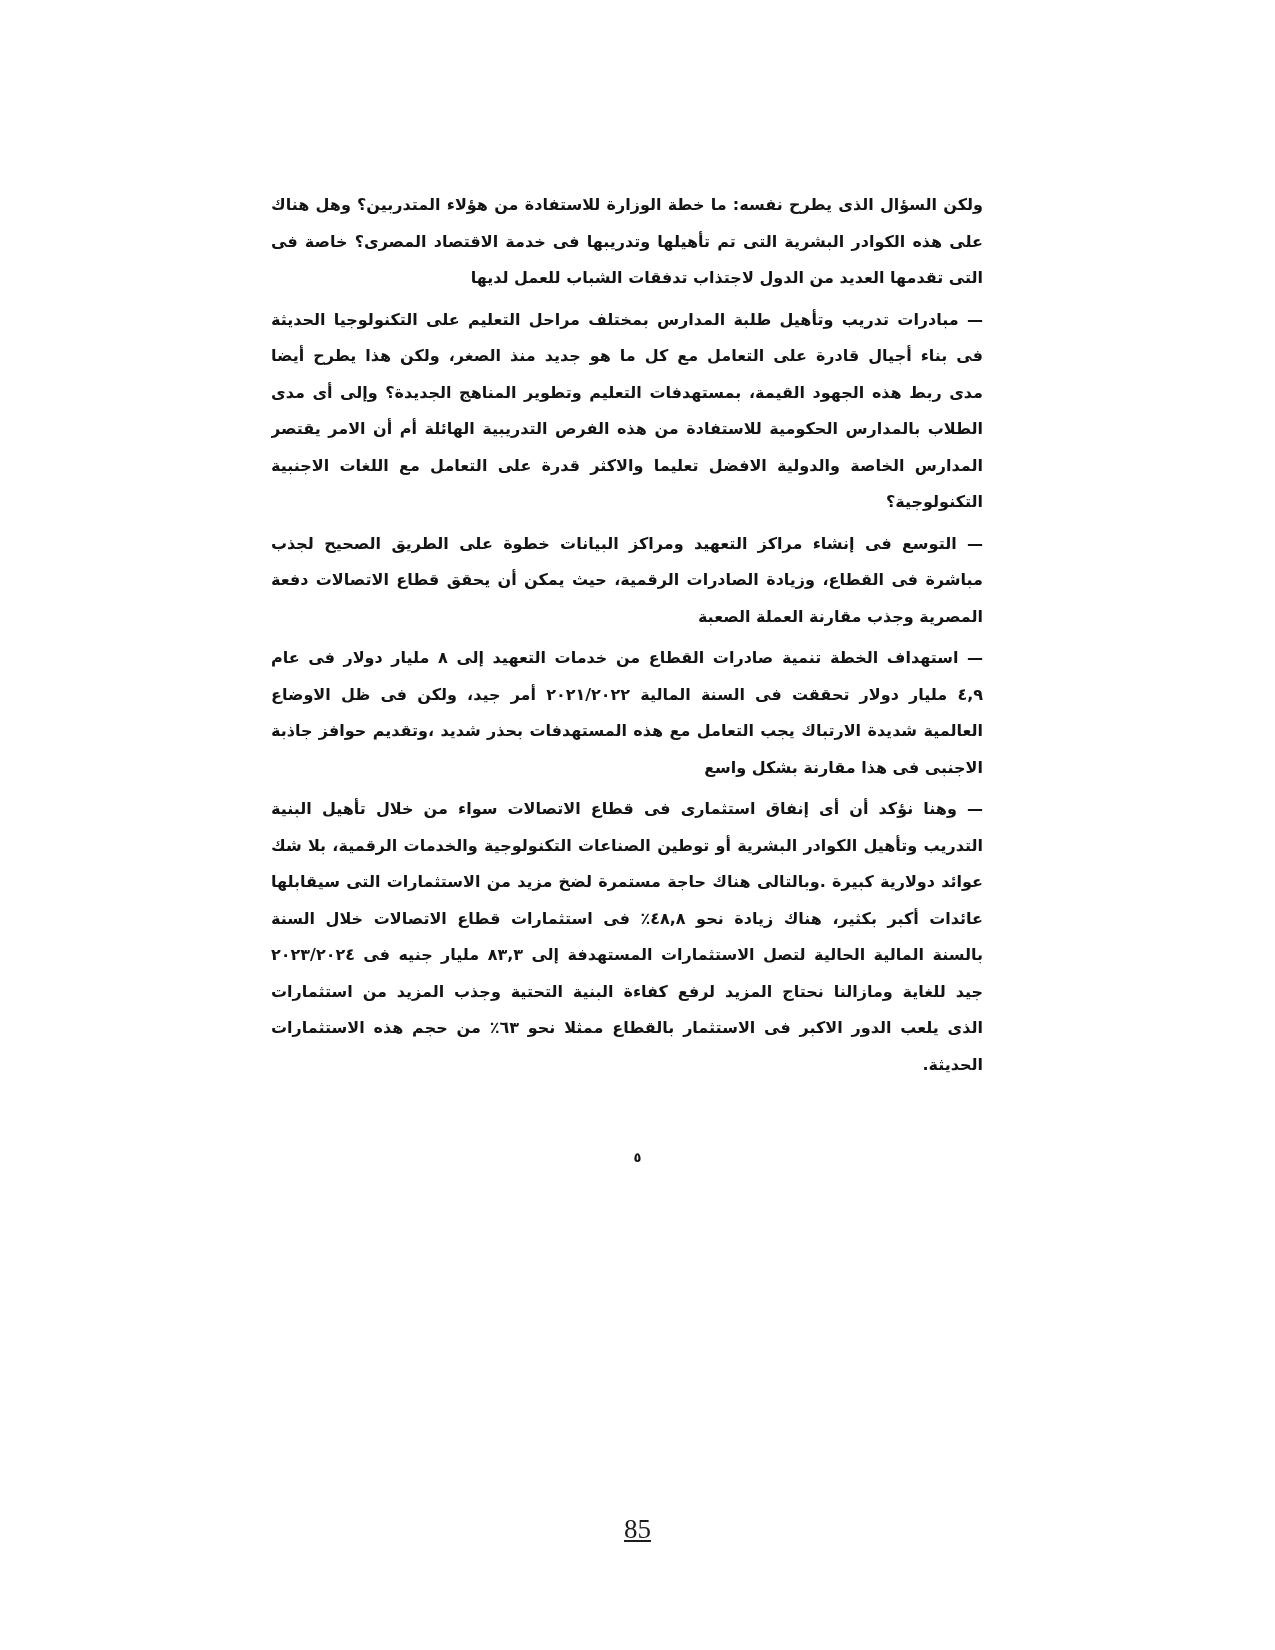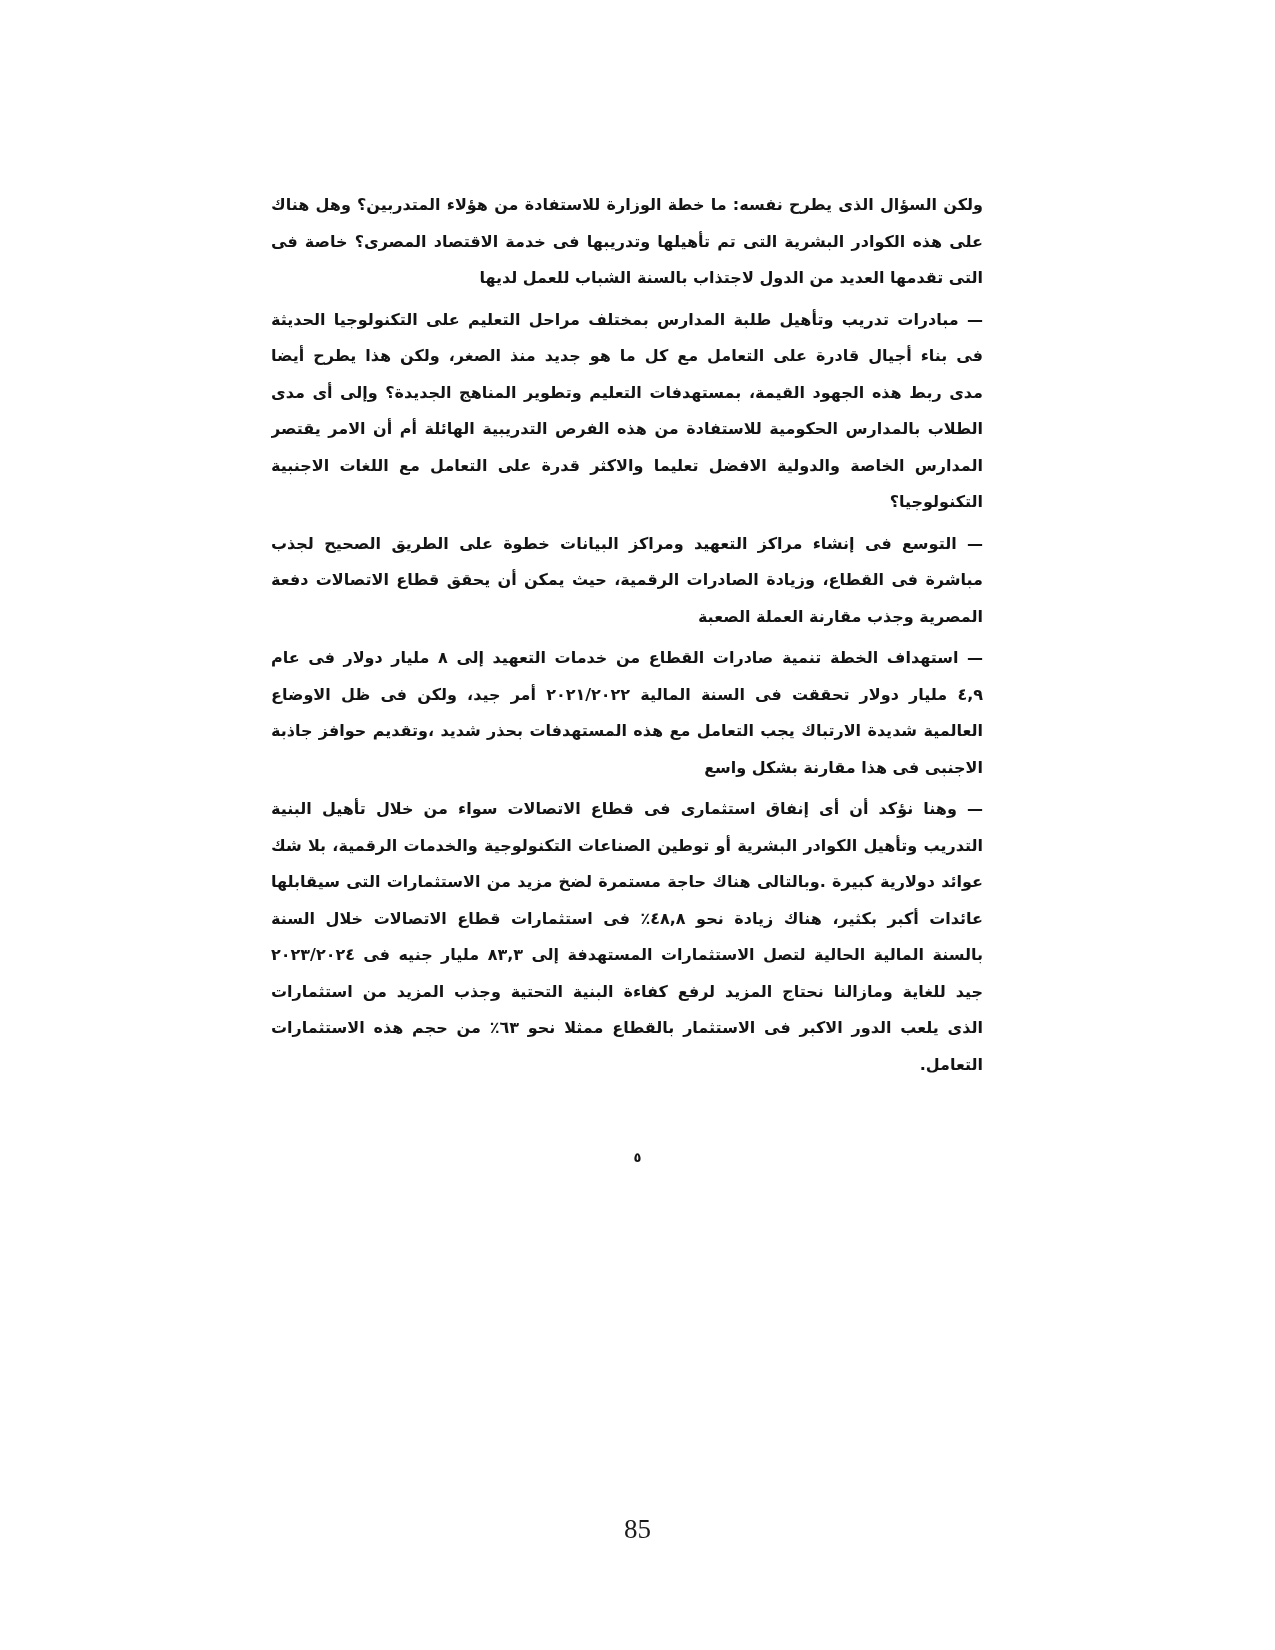--- a/index.html
+++ b/index.html
@@ -51,42 +51,43 @@
   .page-number {
     position: absolute;
     top: 1513px;
     left: 0;
     right: 0;
     text-align: center;
     font-family: "Liberation Serif", "DejaVu Serif", serif;
     font-size: 27px;
     line-height: 32px;
     color: #1c1c1c;
+    text-decoration: underline;
   }
 </style>
 </head>
 <body>
 
 <div class="page">
 
   <div class="text-block">
 
     <div class="para">
       <div class="line">ولكن السؤال الذى يطرح نفسه: ما خطة الوزارة للاستفادة من هؤلاء المتدربين؟ وهل هناك خطة للحفاظ</div>
       <div class="line">على هذه الكوادر البشرية التى تم تأهيلها وتدريبها فى خدمة الاقتصاد المصرى؟ خاصة فى ظل الحوافز</div>
-      <div class="line end">التى تقدمها العديد من الدول لاجتذاب بالسنة الشباب للعمل لديها</div>
+      <div class="line end">التى تقدمها العديد من الدول لاجتذاب تدفقات الشباب للعمل لديها</div>
     </div>
 
     <div class="para">
       <div class="line">— مبادرات تدريب وتأهيل طلبة المدارس بمختلف مراحل التعليم على التكنولوجيا الحديثة خطوة هامة جدا</div>
       <div class="line">فى بناء أجيال قادرة على التعامل مع كل ما هو جديد منذ الصغر، ولكن هذا يطرح أيضا تساؤل حول</div>
       <div class="line">مدى ربط هذه الجهود القيمة، بمستهدفات التعليم وتطوير المناهج الجديدة؟ وإلى أى مدى يتم تأهيل</div>
       <div class="line">الطلاب بالمدارس الحكومية للاستفادة من هذه الفرص التدريبية الهائلة أم أن الامر يقتصر على طلبة</div>
       <div class="line">المدارس الخاصة والدولية الافضل تعليما والاكثر قدرة على التعامل مع اللغات الاجنبية ومهارات</div>
-      <div class="line end">التكنولوجيا؟</div>
+      <div class="line end">التكنولوجية؟</div>
     </div>
 
     <div class="para">
       <div class="line">— التوسع فى إنشاء مراكز التعهيد ومراكز البيانات خطوة على الطريق الصحيح لجذب استثمارات أجنبية</div>
       <div class="line">مباشرة فى القطاع، وزيادة الصادرات الرقمية، حيث يمكن أن يحقق قطاع الاتصالات دفعة كبيرة للصادرات</div>
       <div class="line end">المصرية وجذب مقارنة العملة الصعبة</div>
     </div>
 
     <div class="para">
       <div class="line">— استهداف الخطة تنمية صادرات القطاع من خدمات التعهيد إلى ٨ مليار دولار فى عام الخطة، مقابل</div>
@@ -96,21 +97,21 @@
     </div>
 
     <div class="para">
       <div class="line">— وهنا نؤكد أن أى إنفاق استثمارى فى قطاع الاتصالات سواء من خلال تأهيل البنية التحتية، أو</div>
       <div class="line">التدريب وتأهيل الكوادر البشرية أو توطين الصناعات التكنولوجية والخدمات الرقمية، بلا شك سيقابله</div>
       <div class="line">عوائد دولارية كبيرة .وبالتالى هناك حاجة مستمرة لضخ مزيد من الاستثمارات التى سيقابلها بالتأكيد</div>
       <div class="line">عائدات أكبر بكثير، هناك زيادة نحو ٤٨,٨٪ فى استثمارات قطاع الاتصالات خلال السنة المقبلة مقارنة</div>
       <div class="line">بالسنة المالية الحالية لتصل الاستثمارات المستهدفة إلى ٨٣,٣ مليار جنيه فى ٢٠٢٣/٢٠٢٤ وهو أمر</div>
       <div class="line">جيد للغاية ومازالنا نحتاج المزيد لرفع كفاءة البنية التحتية وجذب المزيد من استثمارات القطاع الخاص</div>
       <div class="line">الذى يلعب الدور الاكبر فى الاستثمار بالقطاع ممثلا نحو ٦٣٪ من حجم هذه الاستثمارات المستهدفة</div>
-      <div class="line end">التعامل.</div>
+      <div class="line end">الحديثة.</div>
     </div>
 
   </div>
 
   <div class="footnote-mark">٥</div>
 
   <div class="page-number">85</div>
 
 </div>
 

